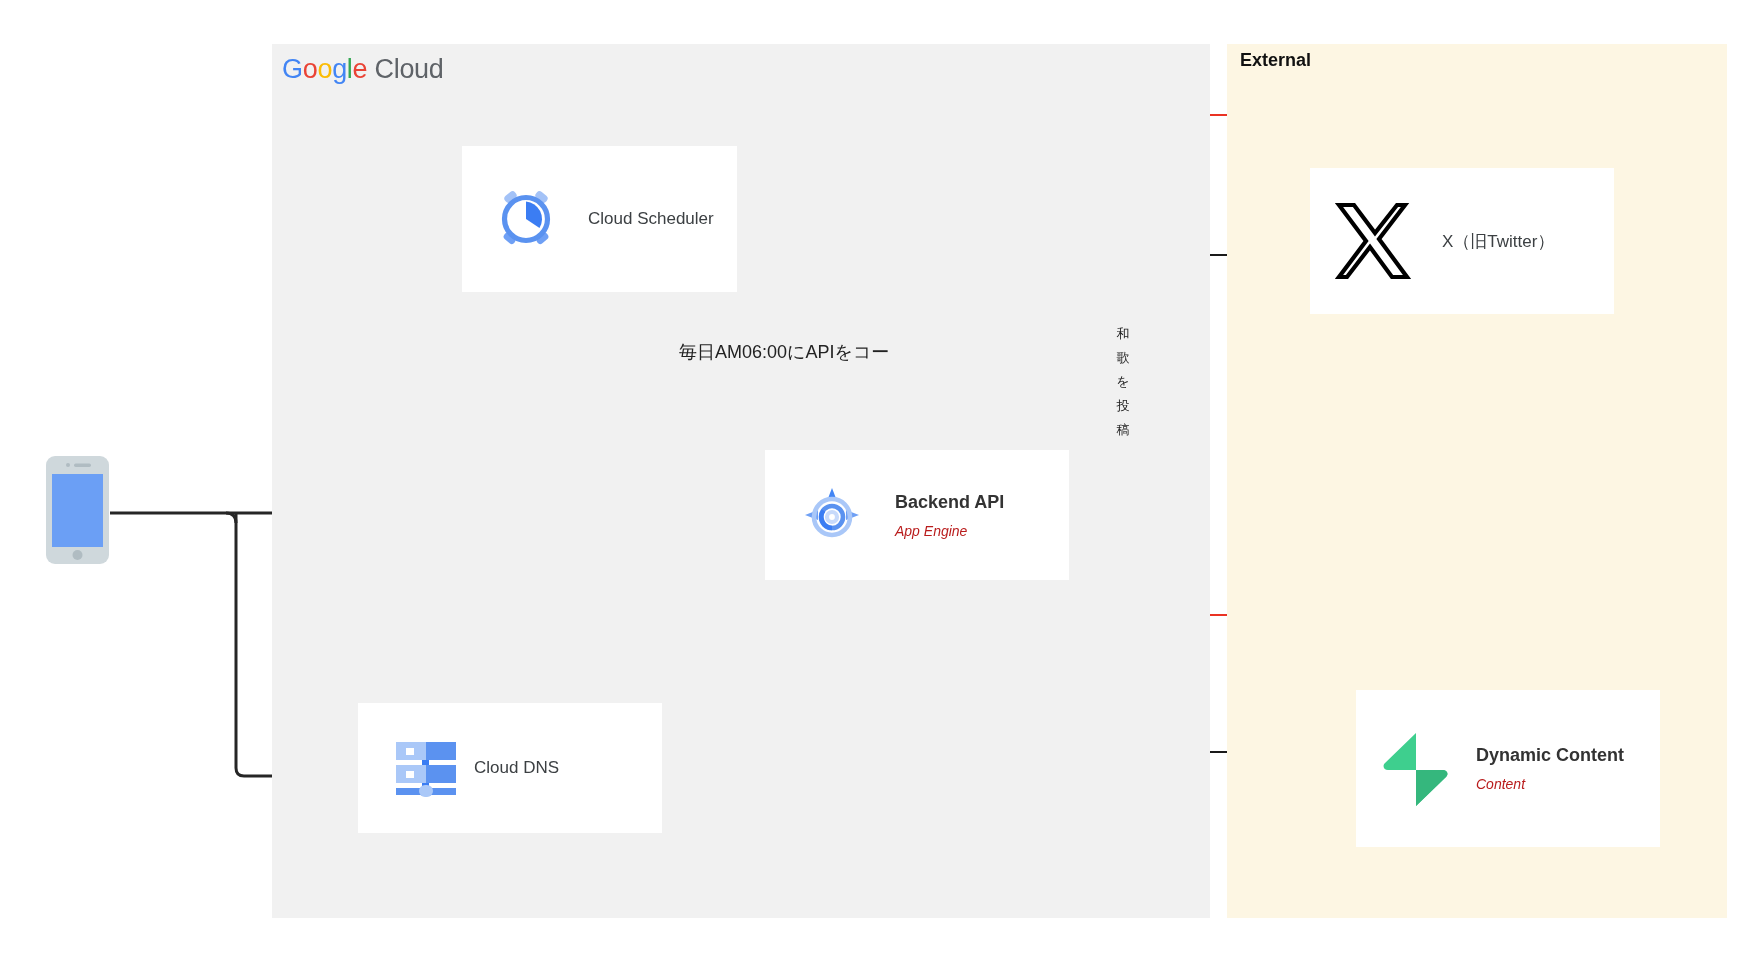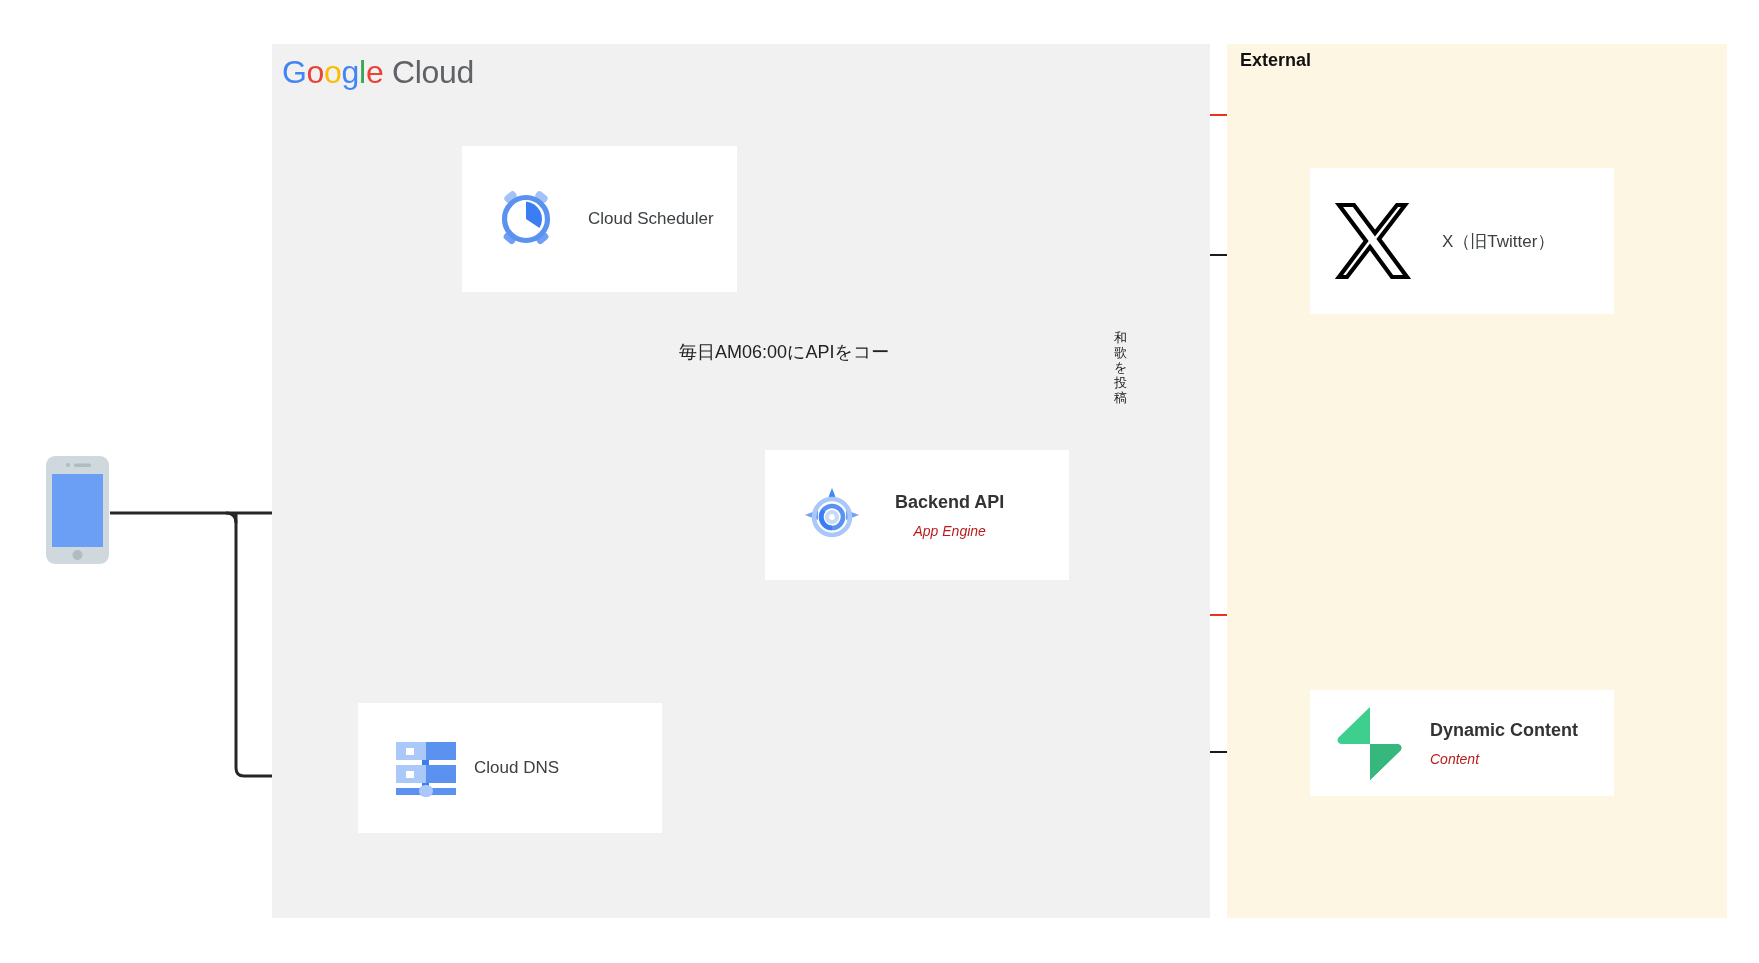--- a/index.html
+++ b/index.html
@@ -37,21 +37,21 @@
     height: 874px;
     background: #fdf6e3;
   }
   .zone-title {
     position: absolute;
     white-space: nowrap;
   }
   #gcp-title {
     left: 282px;
     top: 54px;
-    font-size: 32px;
+    font-size: 27px;
     letter-spacing: -0.3px;
   }
   #gcp-title .g1 { color: #4285F4; }
   #gcp-title .g2 { color: #EA4335; }
   #gcp-title .g3 { color: #FBBC05; }
   #gcp-title .g4 { color: #4285F4; }
   #gcp-title .g5 { color: #34A853; }
   #gcp-title .g6 { color: #EA4335; }
   #gcp-title .cloudword {
     color: #5f6368;
@@ -109,21 +109,20 @@
     padding-left: 34px;
   }
   #node-scheduler .node-text { margin-left: 32px; }
 
   #node-backend {
     left: 765px;
     top: 450px;
     width: 304px;
     height: 130px;
     padding-left: 36px;
-    text-align: center;
   }
   #node-backend .node-text { margin-left: 32px; }
 
   #node-dns {
     left: 358px;
     top: 703px;
     width: 304px;
     height: 130px;
     padding-left: 36px;
   }
@@ -132,43 +131,44 @@
   #node-x {
     left: 1310px;
     top: 168px;
     width: 304px;
     height: 146px;
     padding-left: 24px;
   }
   #node-x .node-text { margin-left: 30px; }
 
   #node-supabase {
-    left: 1310px;
+    left: 1356px;
     top: 690px;
     width: 304px;
-    height: 106px;
+    height: 157px;
     padding-left: 24px;
   }
   #node-supabase .node-text { margin-left: 26px; }
 
   .edge-label {
     position: absolute;
     font-size: 18px;
     color: #222222;
     white-space: nowrap;
   }
   #label-schedule {
     left: 679px;
     top: 340px;
   }
   #label-post {
     left: 1114px;
-    top: 330px;
+    top: 322px;
     width: 18px;
-    line-height: 15px;
+    text-align: center;
+    line-height: 24px;
     font-size: 13px;
     white-space: normal;
     word-break: break-all;
   }
 </style>
 </head>
 <body>
 
 <svg id="canvas" viewBox="0 0 1759 963" xmlns="http://www.w3.org/2000/svg">
   <defs>

